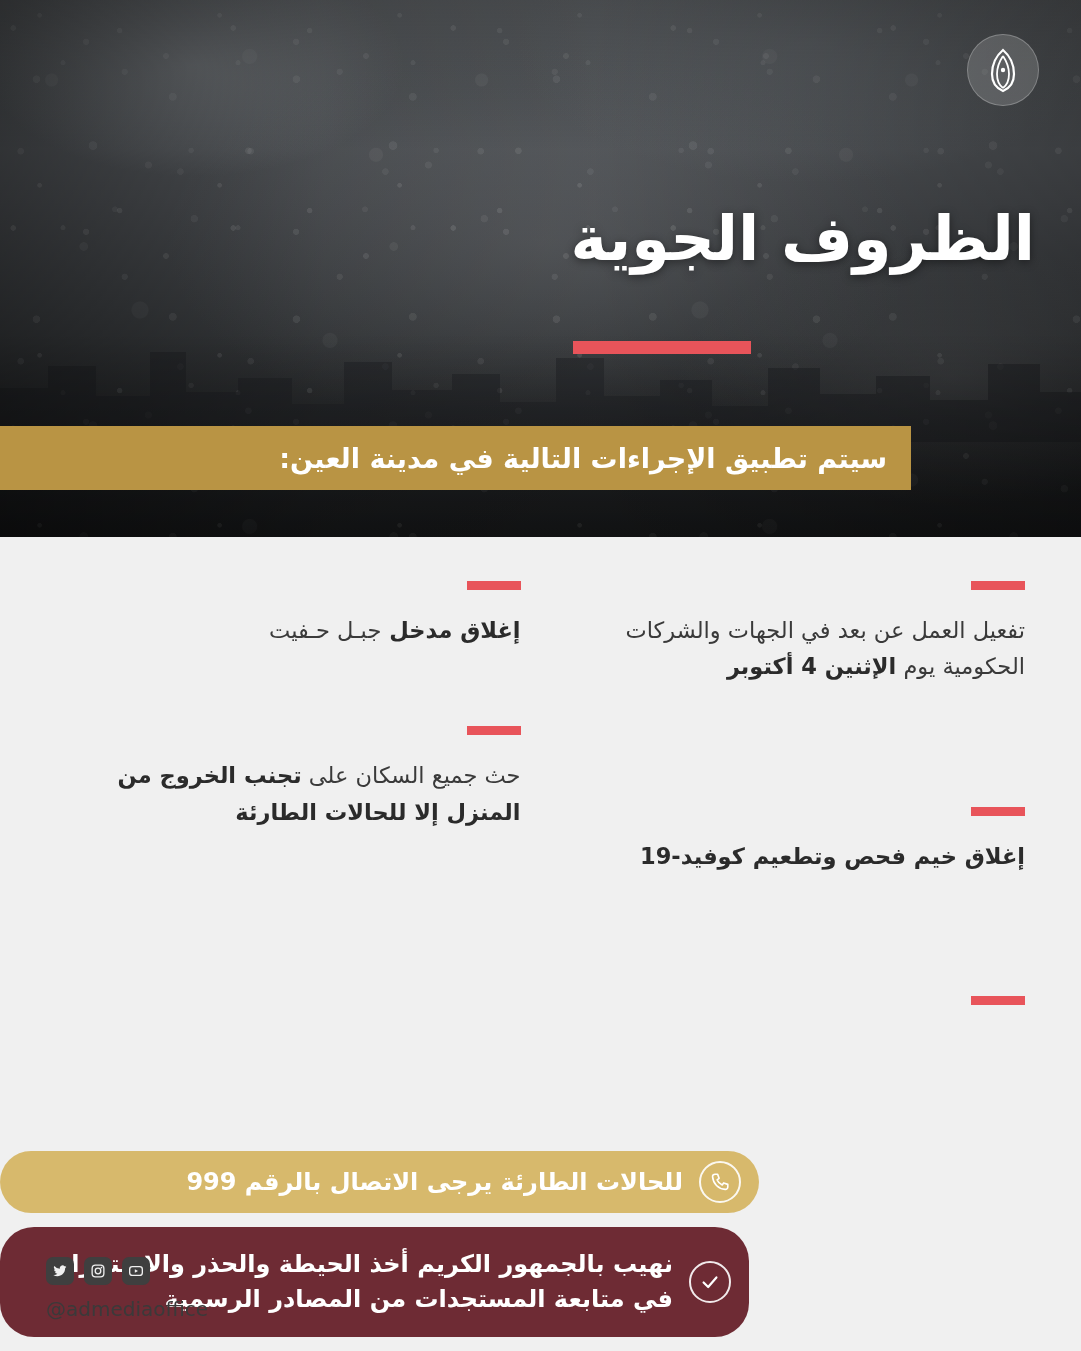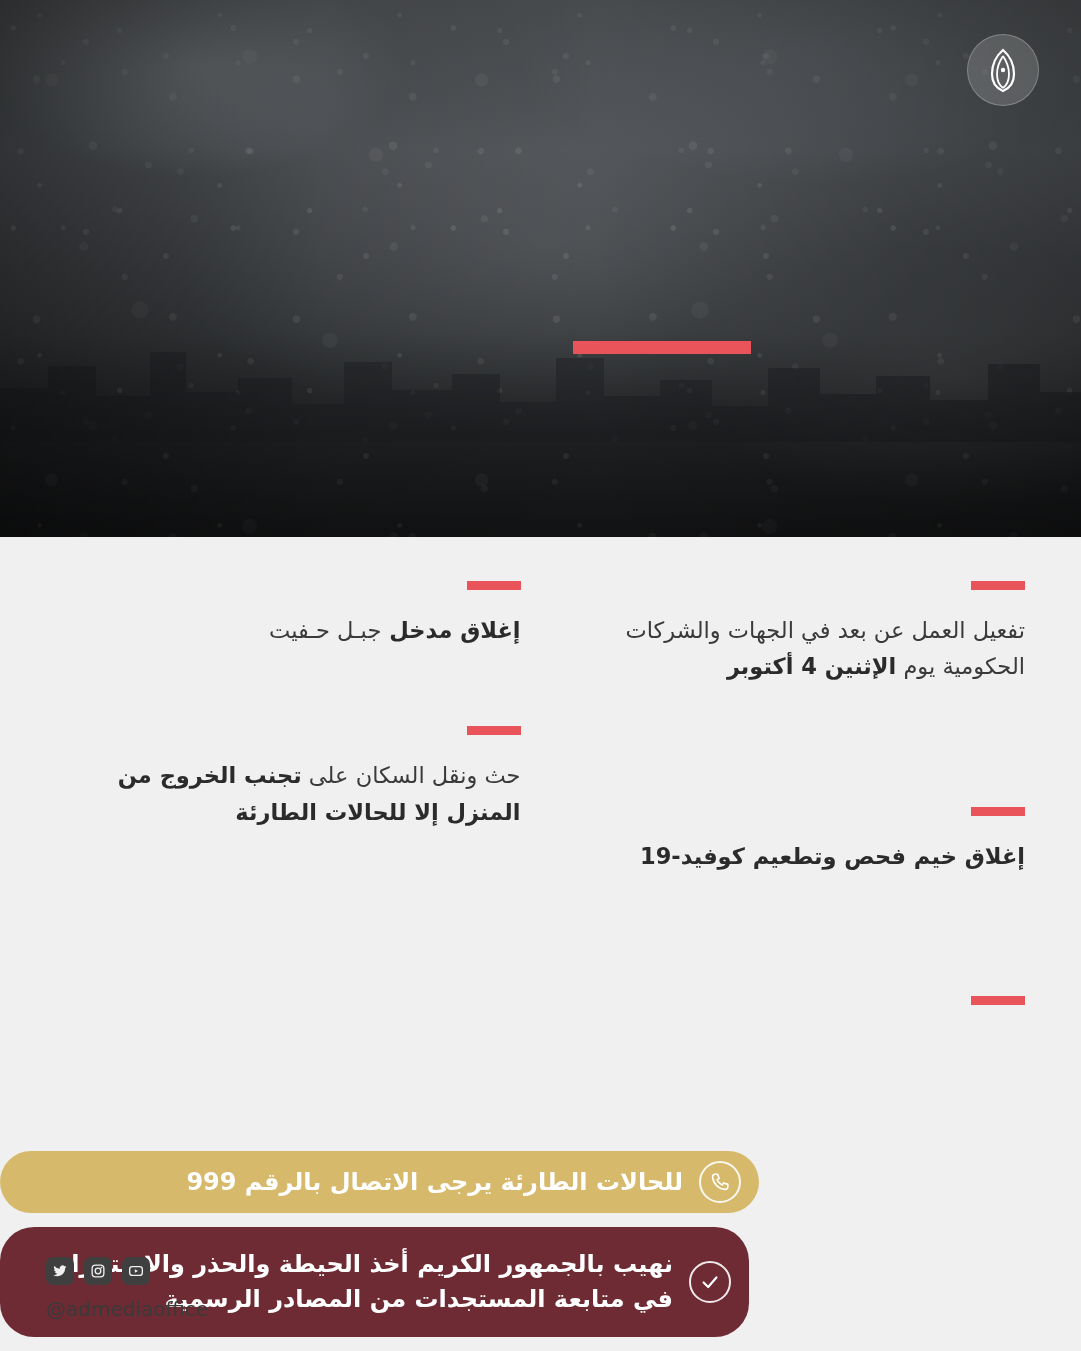--- a/index.html
+++ b/index.html
@@ -252,23 +252,27 @@
     <div class="logo-badge">
       <svg width="42" height="46" viewBox="0 0 42 46">
         <path d="M21 3 C14 9, 10 18, 10 27 C10 35, 14 41, 21 44 C28 41, 32 35, 32 27 C32 18, 28 9, 21 3 Z" fill="none" stroke="#ffffff" stroke-width="2.2"></path>
         <path d="M21 9 C17 15, 15 21, 15 27 C15 33, 17 38, 21 41" fill="none" stroke="#ffffff" stroke-width="1.8"></path>
         <path d="M21 9 C25 15, 27 21, 27 27 C27 33, 25 38, 21 41" fill="none" stroke="#ffffff" stroke-width="1.8"></path>
         <circle cx="21" cy="23" r="2.2" fill="#ffffff"></circle>
       </svg>
     </div>
 
     <div class="headline">
+      <div>الظروف الجوية</div>
     </div>
     <div class="headline-dash"></div>
 
+    <div class="gold-band">
+      <span>سيتم تطبيق الإجراءات التالية في مدينة العين:</span>
+    </div>
   </div>
 
   <div class="body-area">
     <div class="grid">
 
       <div class="col col-right">
         <div class="item">
           <div class="item-dash"></div>
           <div class="item-text">
             <span>تفعيل العمل عن بعد في الجهات</span>
@@ -298,21 +302,21 @@
           <div class="item-text">
             <b>إغلاق مدخل </b><span>جبـل حـفيت</span>
           </div>
         </div>
 
         <div class="sp-1"></div>
 
         <div class="item">
           <div class="item-dash"></div>
           <div class="item-text">
-            <span>حث ونقل السكان على </span><b>تجنب الخروج من المنزل إلا للحالات الطارئة</b>
+            <span>حث جميع السكان على </span><b>تجنب الخروج من المنزل إلا للحالات الطارئة</b>
           </div>
         </div>
 
         <div class="sp-3"></div>
 
       </div>
 
     </div>
 
     <div class="callouts">

